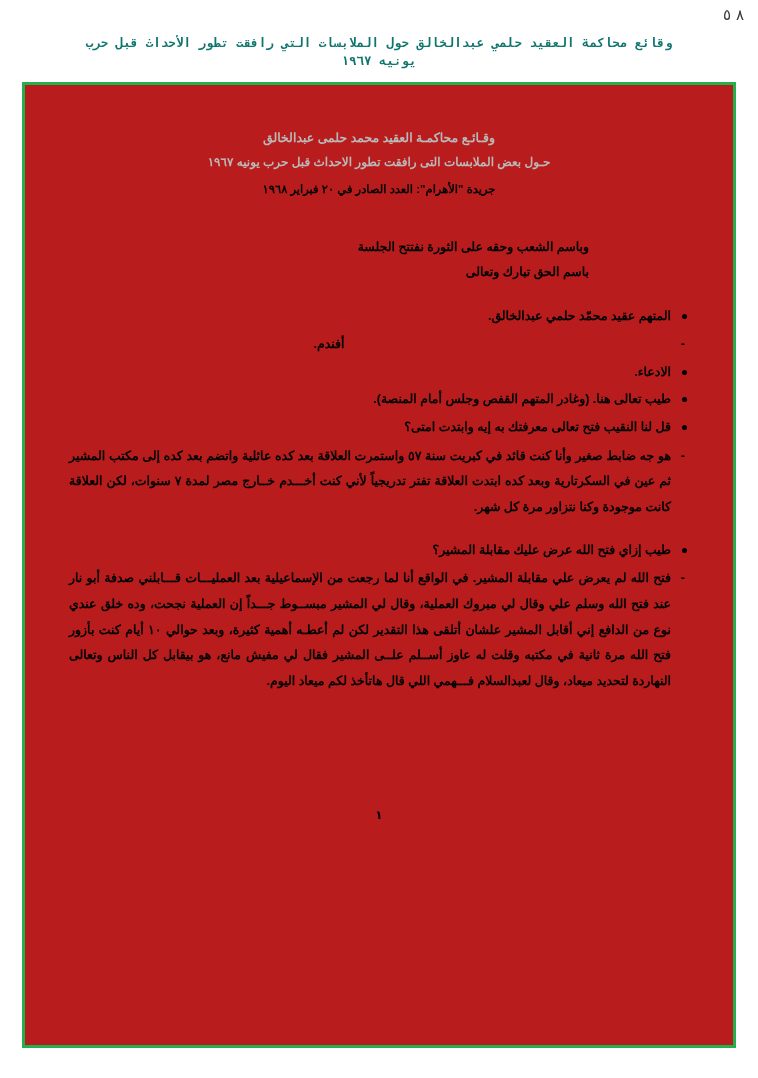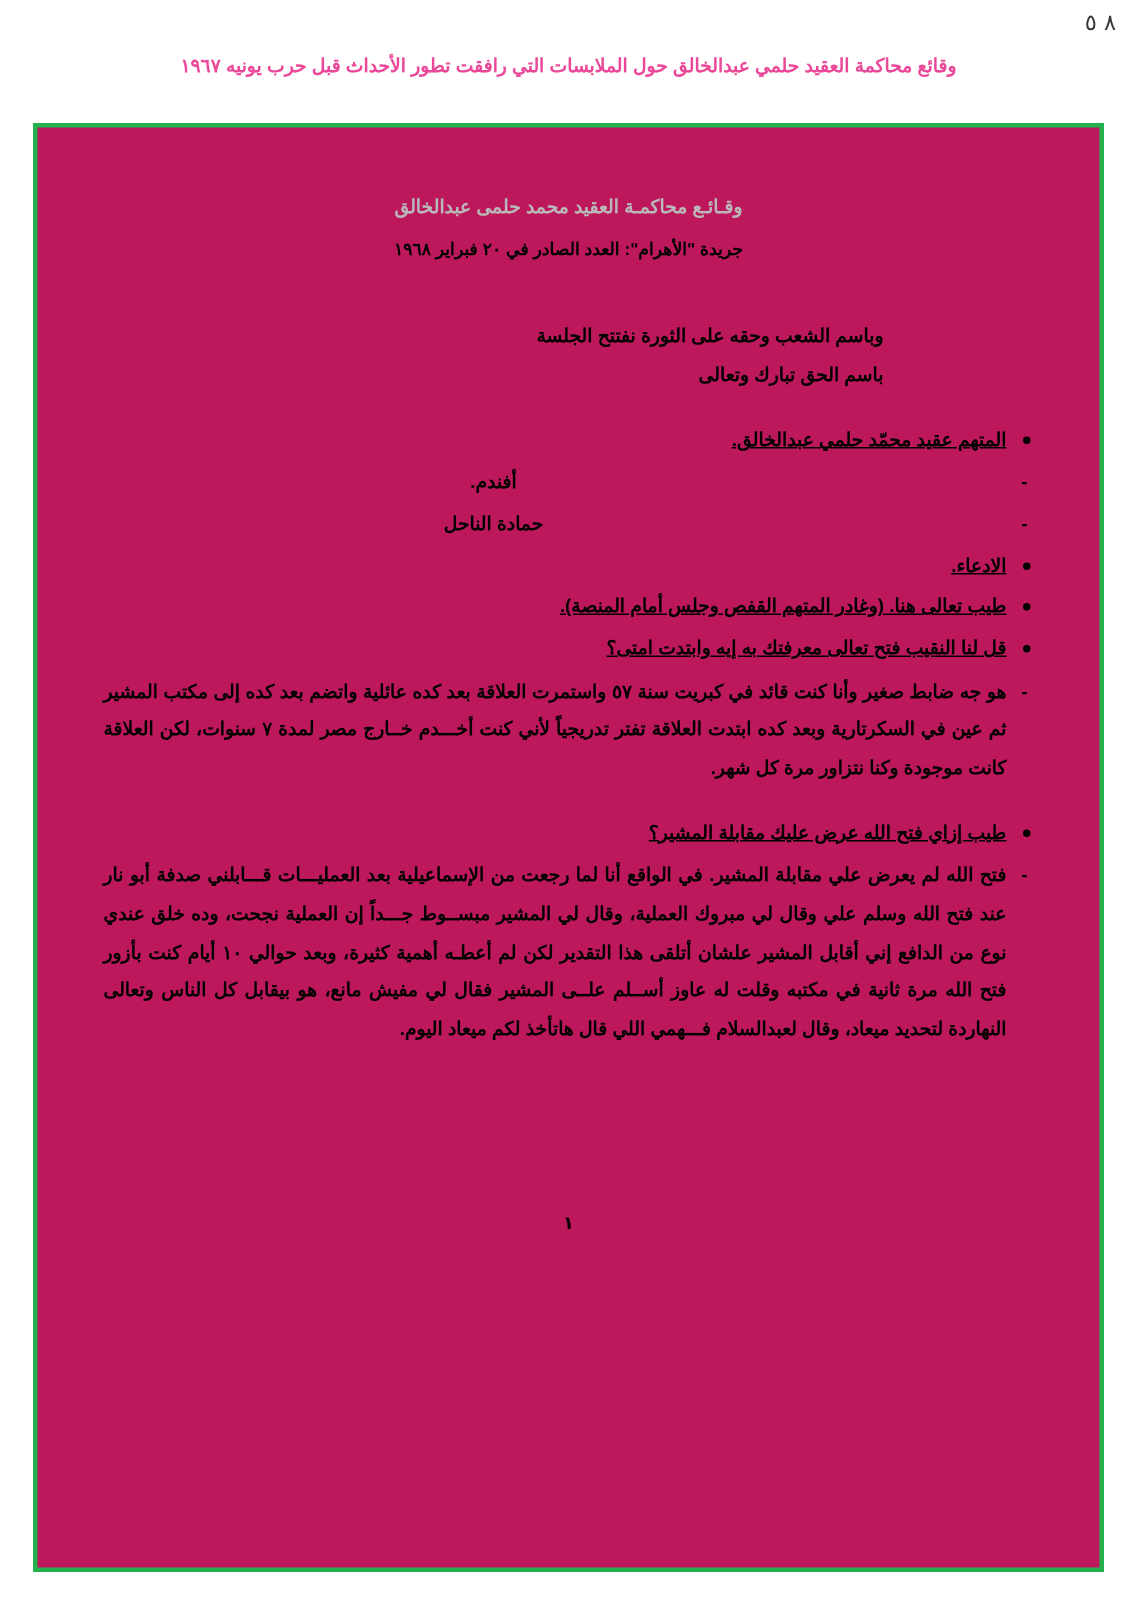--- a/index.html
+++ b/index.html
@@ -33,34 +33,35 @@
     direction: rtl;
   }
   .header-title {
     position: absolute;
     top: 36px;
     left: 0;
     right: 0;
     text-align: center;
     font-size: 12.5px;
     font-weight: bold;
-    color: #ec4899;
+    color: #0f766e;
     direction: rtl;
     padding: 0 76px;
     line-height: 1.4;
+    font-family: Liberation Mono, monospace;
   }
   .frame {
     position: absolute;
     top: 82px;
     left: 22px;
     width: 714px;
     height: 966px;
     border: 3px solid #22b14c;
     box-sizing: border-box;
-    background: #be185d;
+    background: #b91c1c;
   }
   .inner {
     position: absolute;
     top: 0;
     left: 0;
     right: 0;
     bottom: 0;
     padding: 30px 44px 10px 44px;
     box-sizing: border-box;
     direction: rtl;
@@ -107,21 +108,20 @@
   ul.bullets {
     list-style: none;
     margin: 0;
     padding: 0;
   }
   li.bullet {
     position: relative;
     padding-right: 18px;
     margin-bottom: 4px;
     text-align: right;
-    text-decoration: underline;
   }
   li.bullet::before {
     content: "";
     position: absolute;
     right: 2px;
     top: 9px;
     width: 5px;
     height: 5px;
     background: #000;
     border-radius: 50%;
@@ -174,35 +174,35 @@
 
   <div class="corner-mark">٨ ٥</div>
 
   <div class="header-title">وقائع محاكمة العقيد حلمي عبدالخالق حول الملابسات التي رافقت تطور الأحداث قبل حرب يونيه ١٩٦٧</div>
 
   <div class="frame">
     <div class="inner">
 
       <div class="faded-title">
         <div class="l1">وقـائـع محاكمـة العقيد محمد حلمى عبدالخالق</div>
+        <div class="l2">حـول بعض الملابسات التى رافقت تطور الاحداث قبل حرب يونيه ١٩٦٧</div>
       </div>
 
       <div class="source-line">جريدة "الأهرام": العدد الصادر في ٢٠ فبراير ١٩٦٨</div>
 
       <div class="body-block">
 
         <div class="para indent-2">وباسم الشعب وحقه على الثورة نفتتح الجلسة</div>
         <div class="para indent-2">باسم الحق تبارك وتعالى</div>
 
         <div class="spacer-md"></div>
 
         <ul class="bullets">
           <li class="bullet indent-1">المتهم عقيد محمّد حلمي عبدالخالق.</li>
           <li class="dashline indent-2">أفندم.</li>
-          <li class="dashline indent-2">حمادة الناحل</li>
           <li class="bullet indent-1">الادعاء.</li>
           <li class="bullet">طيب تعالى هنا. (وغادر المتهم القفص وجلس أمام المنصة).</li>
           <li class="bullet">قل لنا النقيب فتح تعالى معرفتك به إيه وابتدت امتى؟</li>
         </ul>
 
         <div class="para-just">هو جه ضابط صغير وأنا كنت قائد في كبريت سنة ٥٧ واستمرت العلاقة بعد كده عائلية واتضم بعد كده إلى مكتب المشير ثم عين في السكرتارية وبعد كده ابتدت العلاقة تفتر تدريجياً لأني كنت أخـــدم خــارج مصر لمدة ٧ سنوات، لكن العلاقة كانت موجودة وكنا نتزاور مرة كل شهر.</div>
 
         <div class="spacer-sm"></div>
 
         <ul class="bullets">

